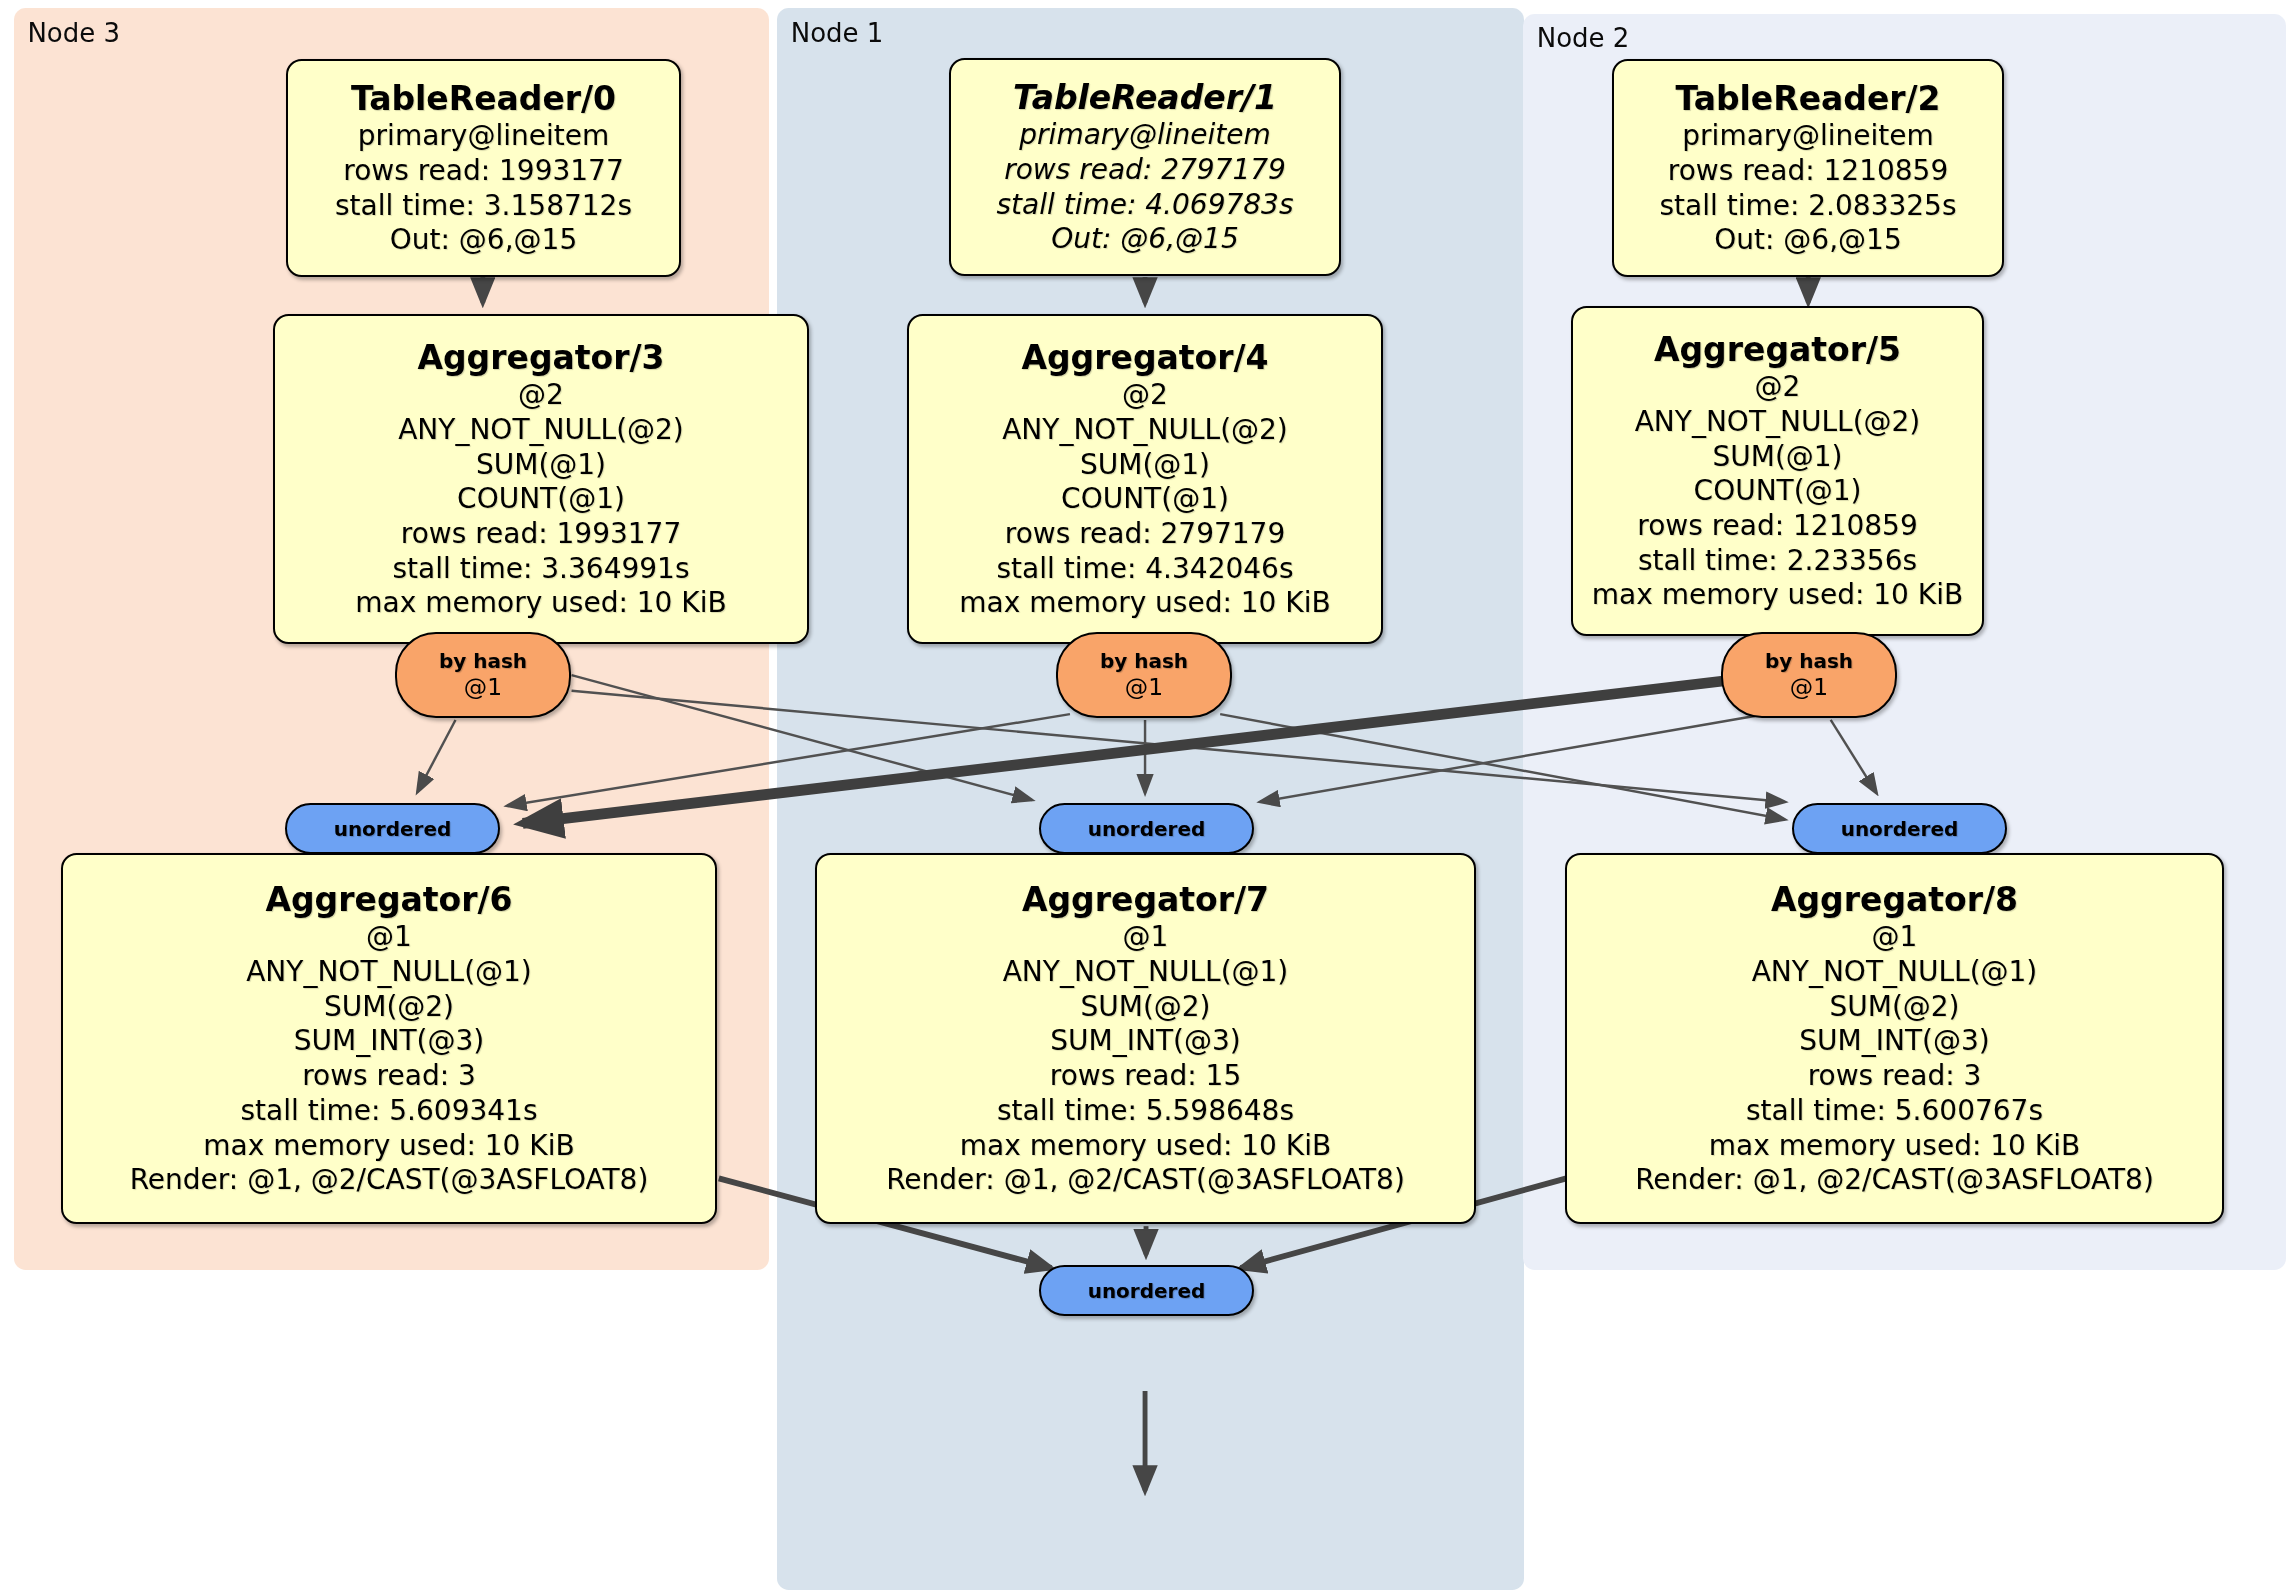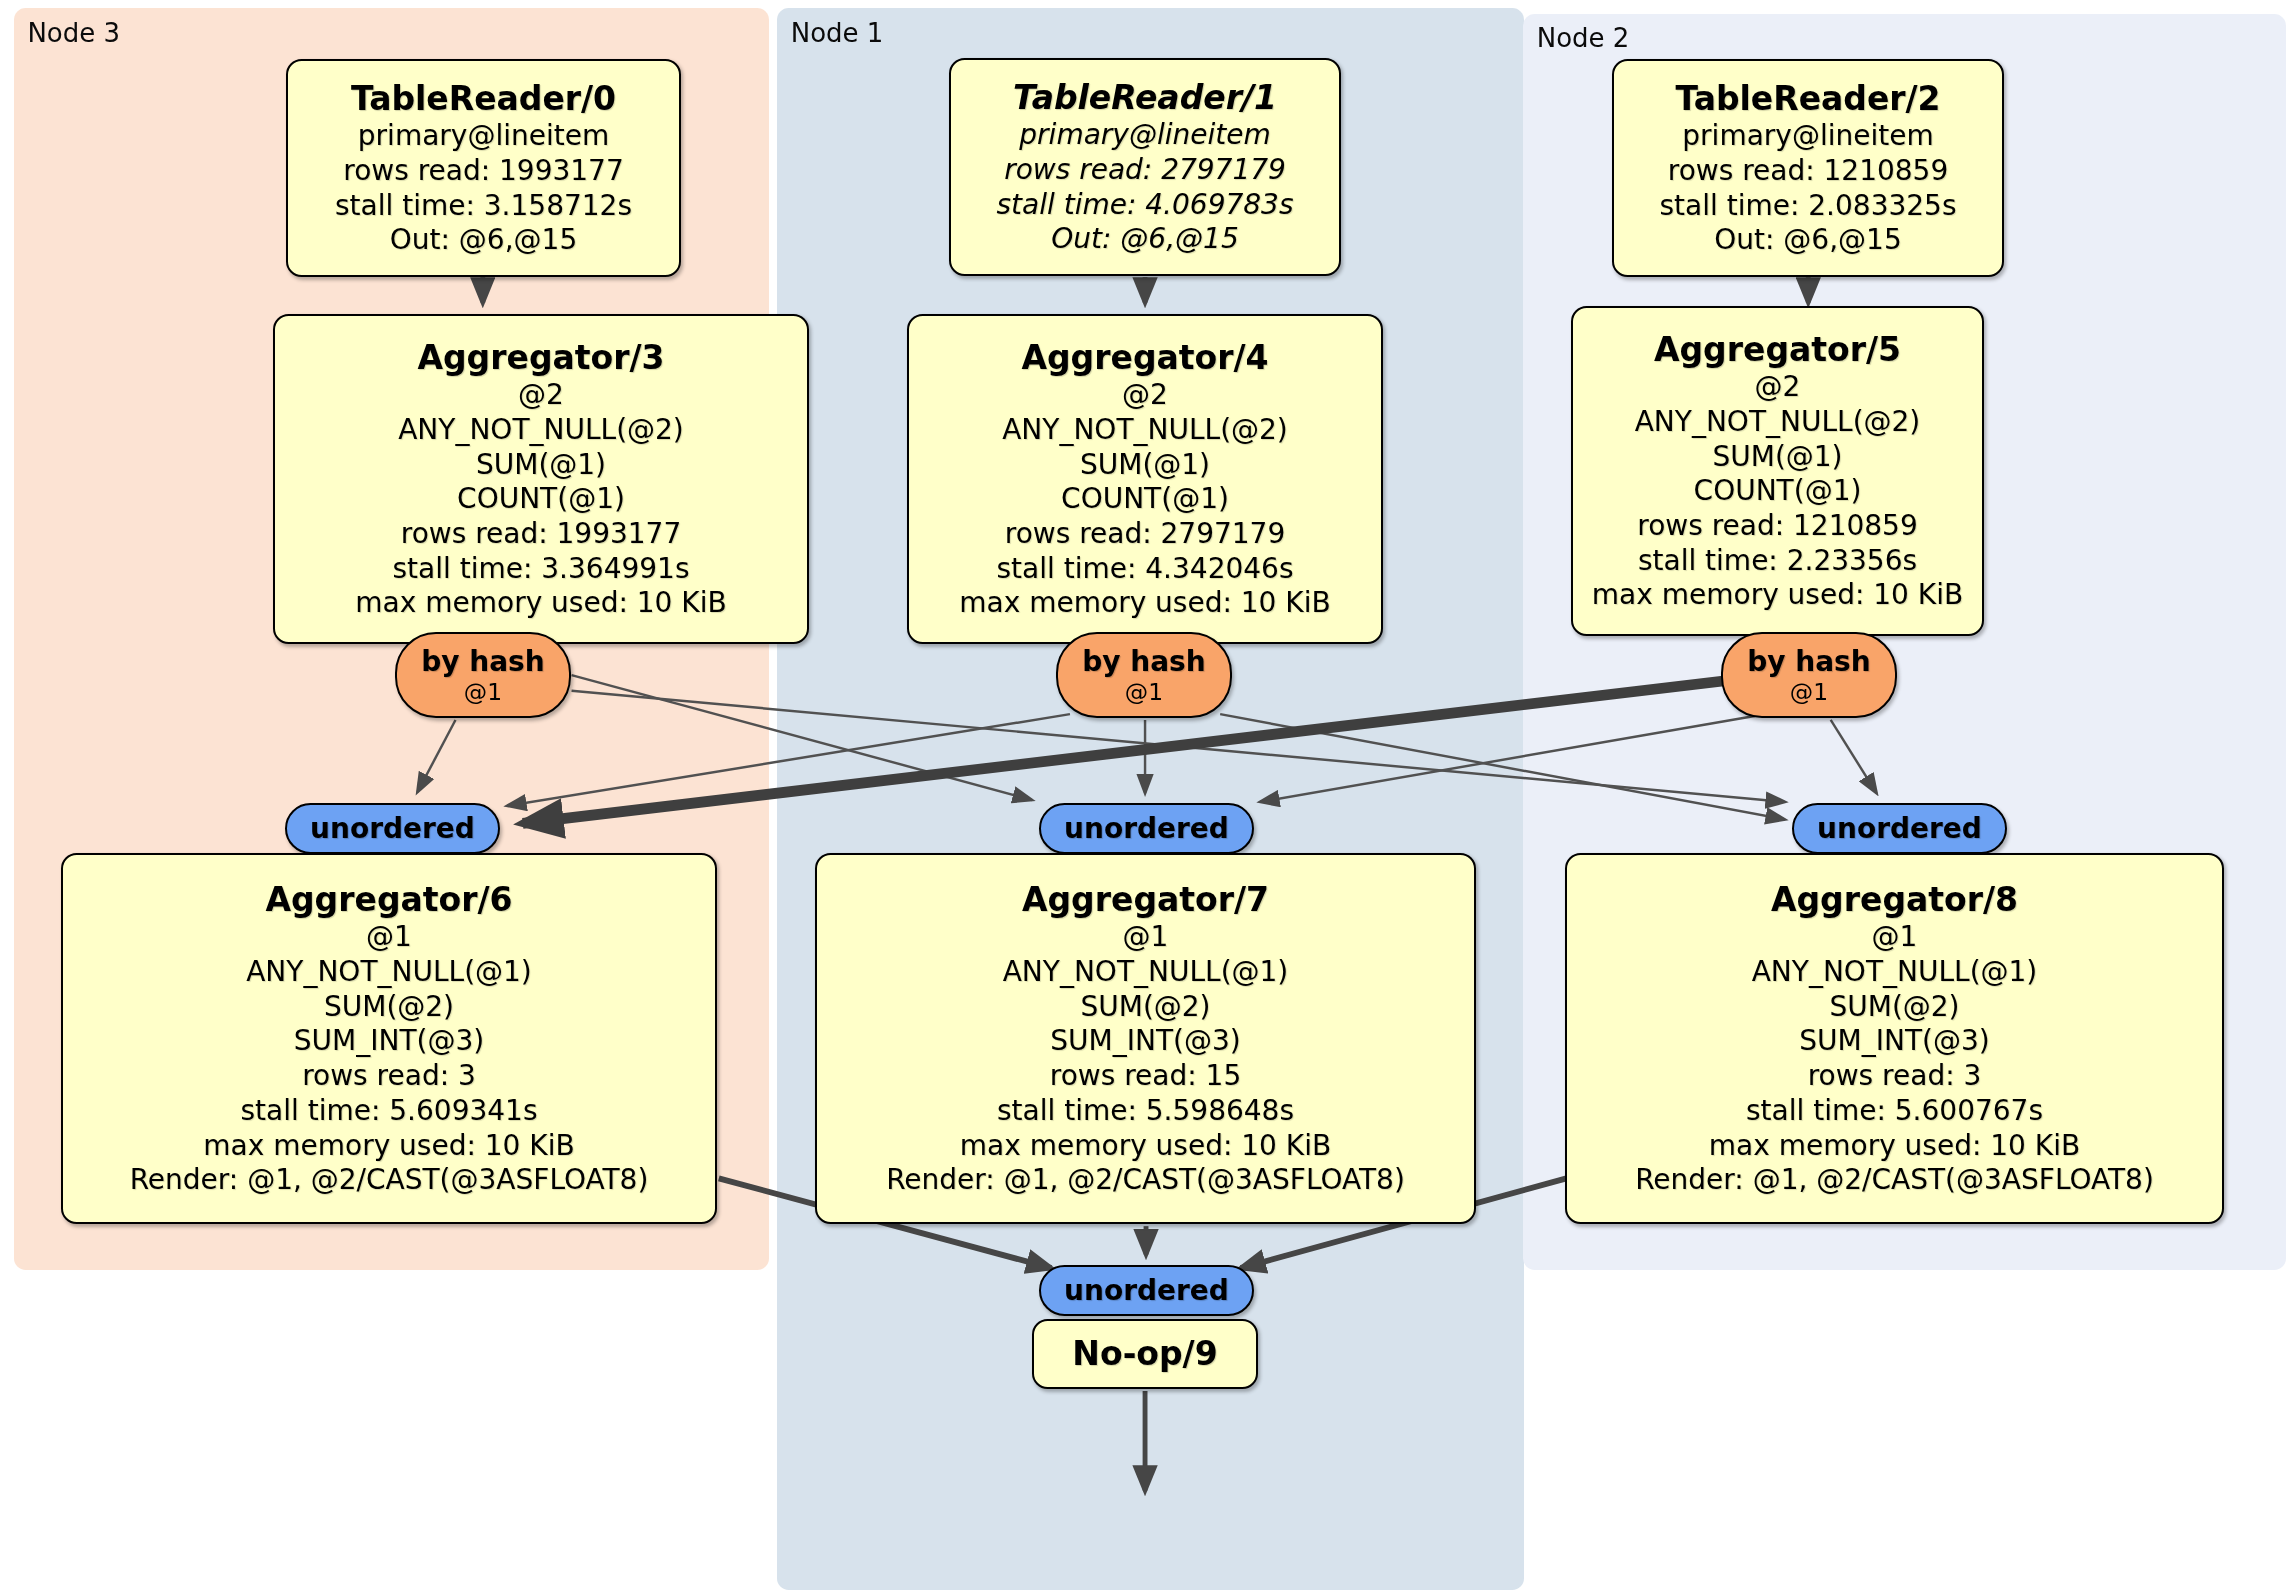--- a/index.html
+++ b/index.html
@@ -15,21 +15,21 @@
   .edges{position:absolute;left:0;top:0;z-index:1;}
   .box{position:absolute;background:var(--box-fill);border:2.9px solid #000;border-radius:15.6px;
        display:flex;flex-direction:column;justify-content:center;align-items:center;
        text-align:center;z-index:2;box-shadow:2px 2.9px 3.9px rgba(0,0,0,0.28);}
   .box-title{font-size:33px;font-weight:bold;color:#000;line-height:1.25;text-shadow:1px 1px 1px rgba(0,0,0,0.18);}
   .box-line{font-size:28px;color:#000;line-height:1.24;text-shadow:1px 1px 1px rgba(0,0,0,0.15);}
   .router{position:absolute;border:2.9px solid #000;display:flex;flex-direction:column;justify-content:center;
           align-items:center;z-index:2;box-shadow:2px 2.9px 3.9px rgba(0,0,0,0.28);}
   .router.hash{background:var(--router-hash-fill);border-radius:41px;width:176px;height:86px;}
   .router.unordered{background:var(--router-unordered-fill);border-radius:29px;width:215px;height:51px;}
-  .router-label{font-size:28px;font-weight:bold;color:#000;text-shadow:1px 1px 1px rgba(0,0,0,0.2);}
+  .router-label{font-size:20px;font-weight:bold;color:#000;text-shadow:1px 1px 1px rgba(0,0,0,0.2);}
   .router-sub{font-size:23.4px;color:#000;}
   .tooltip{position:absolute;background:var(--tooltip-fill);border:2.4px solid #000;z-index:3;
            display:flex;flex-direction:column;justify-content:center;align-items:center;
            box-shadow:2.9px 2.9px 4.9px rgba(0,0,0,0.3);}
   .tooltip-line{font-size:22px;color:#000;line-height:1.32;}
 </style>
 </head>
 <body>
 
 <div class="stage">
@@ -185,19 +185,16 @@
     <div class="box-line">SUM_INT(@3)</div>
     <div class="box-line">rows read: 3</div>
     <div class="box-line">stall time: 5.600767s</div>
     <div class="box-line">max memory used: 10 KiB</div>
     <div class="box-line">Render: @1, @2/CAST(@3ASFLOAT8)</div>
   </div>
 
   <div class="router unordered" style="left:1039px;top:1265px;">
     <div class="router-label">unordered</div>
   </div>
-  <div class="box" style="left:1032px;top:1319px;width:226px;height:70px;">
-    <div class="box-title">No-op/9</div>
-  </div>
 
 
 </div>
 
 
 </body></html>

